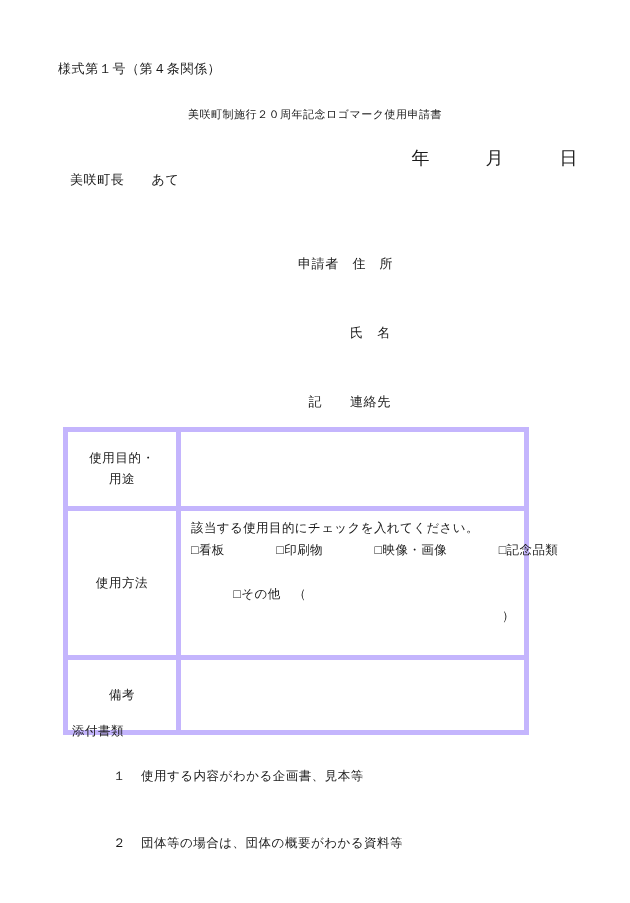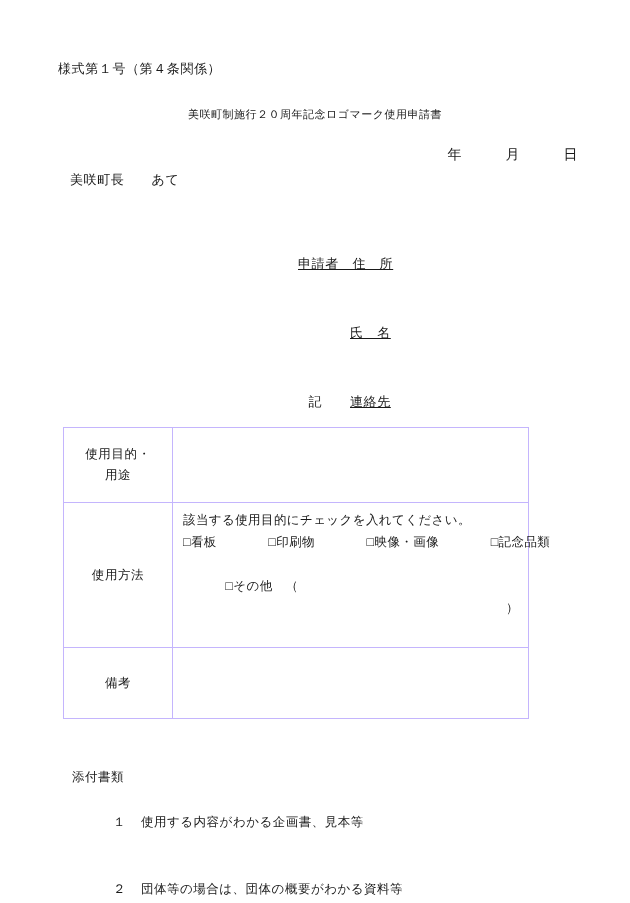--- a/index.html
+++ b/index.html
@@ -44,39 +44,39 @@
     white-space: pre;
   }
 
   .date-line {
     left: 0;
     top: 146px;
     width: 630px;
     text-align: right;
     padding-right: 52px;
     box-sizing: border-box;
-    font-size: 14px;
+    font-size: 18px;
     letter-spacing: 0.5px;
   }
 
   .addressee {
     left: 70px;
     top: 171px;
     font-size: 13px;
     letter-spacing: 0.6px;
   }
 
   .applicant-block {
     left: 298px;
     top: 206px;
     font-size: 13px;
     line-height: 23px;
     letter-spacing: 0.6px;
   }
-  .applicant-row { display: block; white-space: pre; text-decoration: underline; }
+  .applicant-row { display: block; white-space: pre; }
   .applicant-row.indent { padding-left: 52px; }
 
   .body-para {
     position: absolute;
     left: 62px;
     width: 508px;
     font-size: 13px;
     line-height: 23.5px;
     letter-spacing: 0.35px;
     text-indent: 1em;
@@ -98,21 +98,21 @@
   .form-table {
     position: absolute;
     left: 63px;
     top: 427px;
     width: 466px;
     border-collapse: collapse;
     table-layout: fixed;
     font-size: 12.5px;
   }
   .form-table td {
-    border: 1px solid #c4b5fd;
+    border: 5px solid #c4b5fd;
     vertical-align: middle;
     padding: 0;
   }
   .form-table td.label {
     width: 104px;
     text-align: center;
     line-height: 21px;
     letter-spacing: 0.6px;
     padding: 4px 2px;
   }
@@ -134,21 +134,21 @@
   .paren-right { float: right; }
 
   
   .attach-wrap {
     position: absolute;
     left: 72px;
     top: 721px;
     font-size: 12.5px;
     letter-spacing: 0.5px;
   }
-  .attach-title { line-height: 21px; white-space: pre; margin-top: 46px; }
+  .attach-title { line-height: 21px; white-space: pre; }
   .attach-list { margin: 0; padding: 0; list-style: none; }
   .attach-list li {
     line-height: 22.5px;
     white-space: pre;
     padding-left: 12px;
   }
   .attach-num { display: inline-block; width: 28px; }
 </style>
 </head>
 <body>

